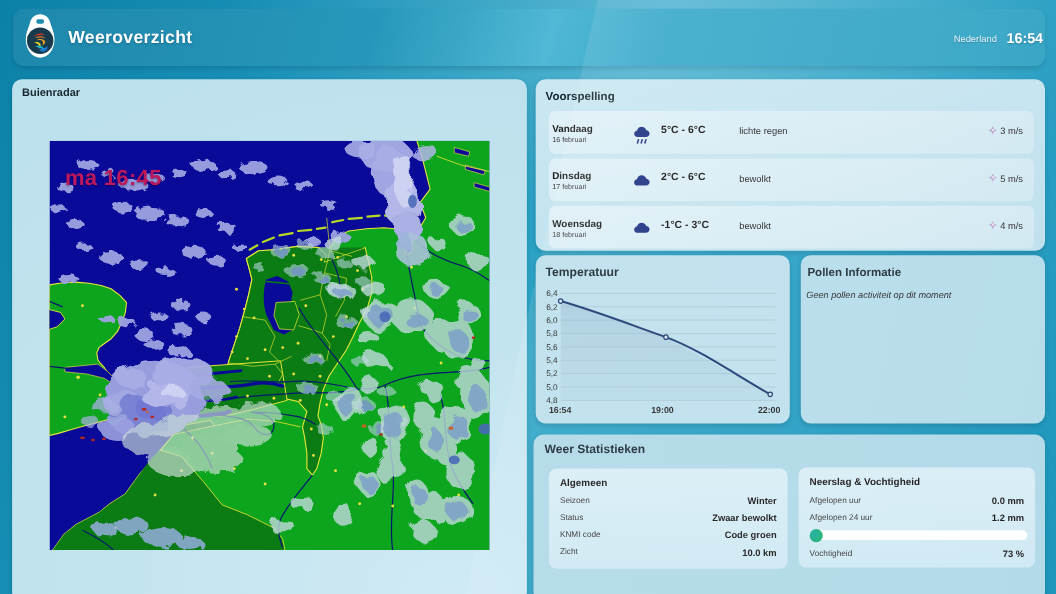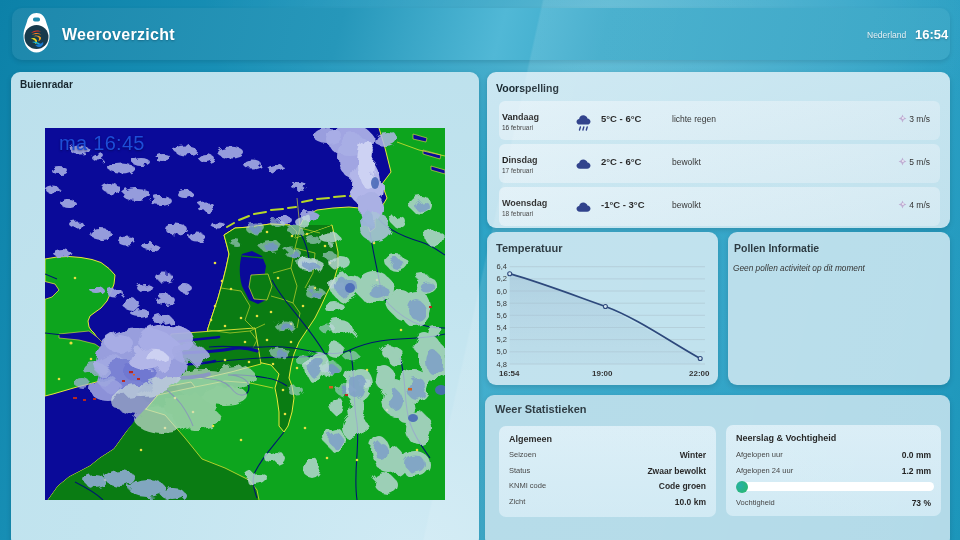--- a/index.html
+++ b/index.html
@@ -45,21 +45,21 @@
   .fr1 { top:101px; } .fr2 { top:144px; } .fr3 { top:187px; }
   .fday  { position:absolute; left:3px; top:11px;  font-size:9px; font-weight:bold; color:#1c1c1c; }
   .fdate { position:absolute; left:3px; top:23px; font-size:6.5px; color:#333; } 
   .ftemp { position:absolute; left:102px; top:12px; font-size:9.5px; font-weight:bold; color:#111; }
   .fdesc { position:absolute; left:173px; top:13px; font-size:8.5px; color:#222; }
   .fwind { position:absolute; right:33px; top:13px; }
   .fws   { position:absolute; right:10px; top:13px; font-size:8.5px; color:#222; }
 
   
   .mapwrap { position:absolute; left:45px; top:128px; width:400px; height:372px; }
-  .maptime { position:absolute; left:14px; top:4px; font-size:20px; font-weight:normal; color:#1d4ed8;
+  .maptime { position:absolute; left:14px; top:23px; font-size:20px; font-weight:bold; color:#be185d;
     text-shadow:0 1px 2px rgba(0,0,40,0.45); letter-spacing:0.3px; }
 
   
   .scard { position:absolute; border-radius:7px; background:linear-gradient(180deg,#d8edf6 0%,#cde8f3 100%); }
   .sc1 { left:499px; top:426px; width:217px; height:91px; }
   .sc2 { left:726px; top:425px; width:215px; height:91px; }
   .sctitle { position:absolute; left:10px; top:8px; font-size:9px; font-weight:bold; color:#111; }
   .srow { position:absolute; left:10px; right:10px; height:12px; }
   .slab { position:absolute; left:0; font-size:7.5px; color:#333; }
   .sval { position:absolute; right:0; font-size:8.5px; font-weight:bold; color:#111; }

